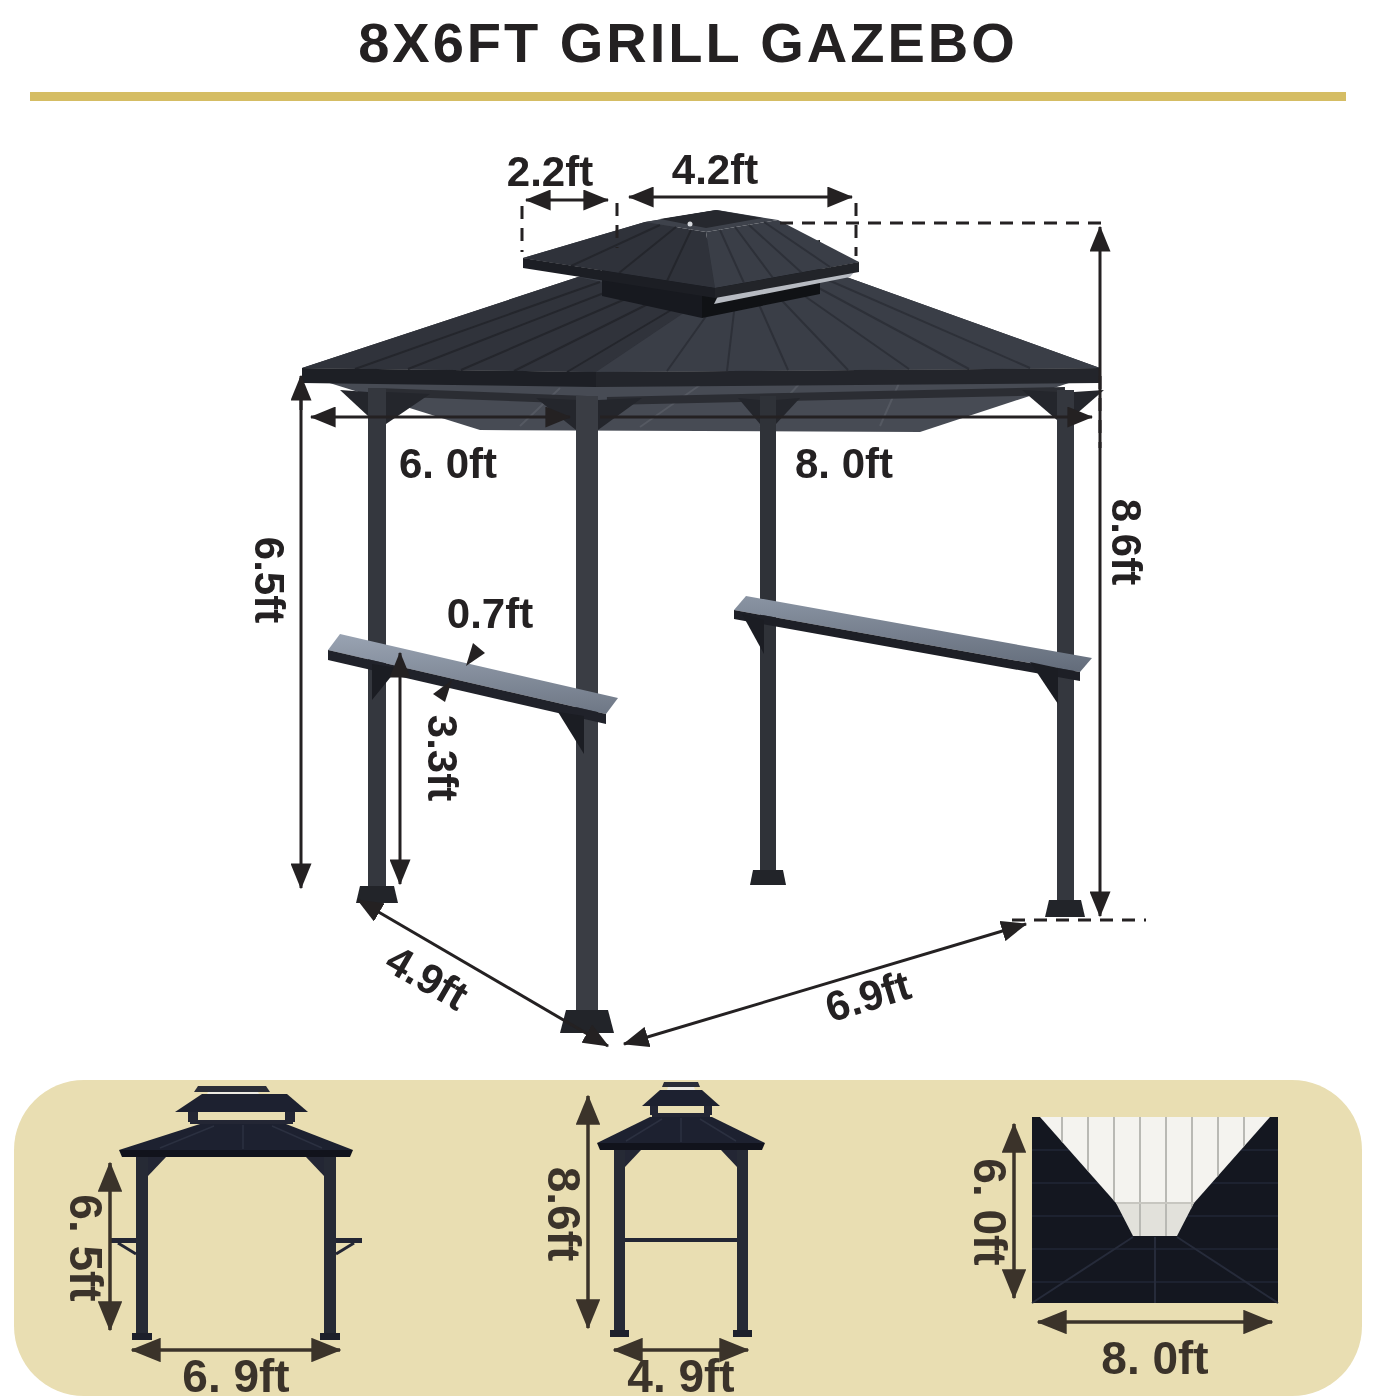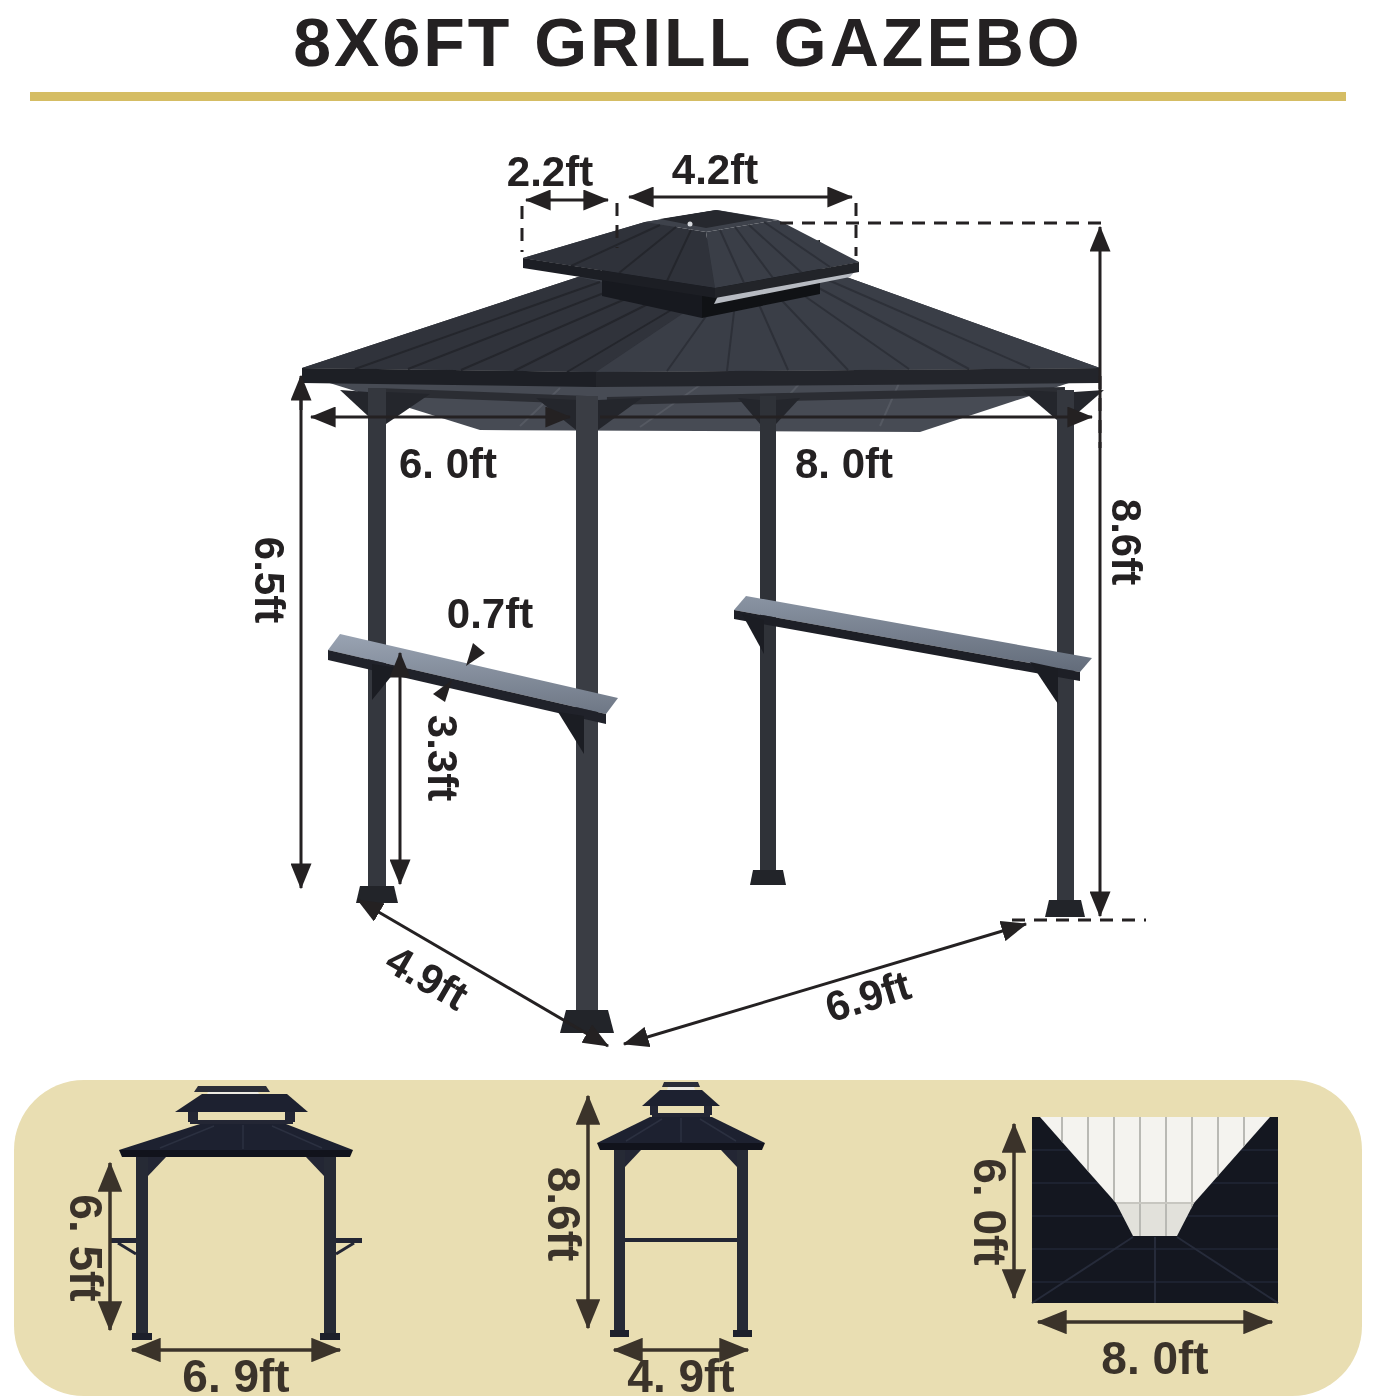--- a/index.html
+++ b/index.html
@@ -12,21 +12,21 @@
   .page{
     position:relative;
     width:1376px;height:1400px;
     background:#ffffff;
     overflow:hidden;
     font-family:"Liberation Sans", sans-serif;
   }
   .title{
     position:absolute;top:0;left:0;width:1376px;height:84px;
     display:flex;align-items:center;justify-content:center;
-    font-size:68px;font-weight:bold;letter-spacing:3px;
+    font-size:56px;font-weight:bold;letter-spacing:3px;
     color:var(--ink-main);
     white-space:pre;
   }
   .accent-bar{
     position:absolute;top:92px;left:30px;width:1316px;height:9px;
     background:var(--accent-bar);
   }
   .main-svg{position:absolute;top:140px;left:0;}
   .views-panel{
     position:absolute;top:1080px;left:14px;width:1348px;height:316px;

